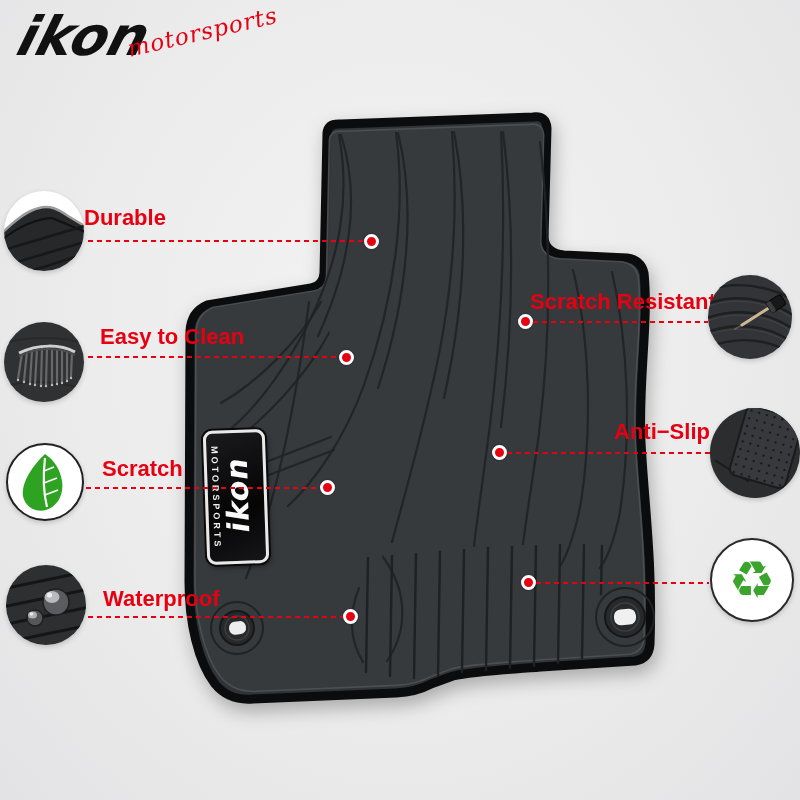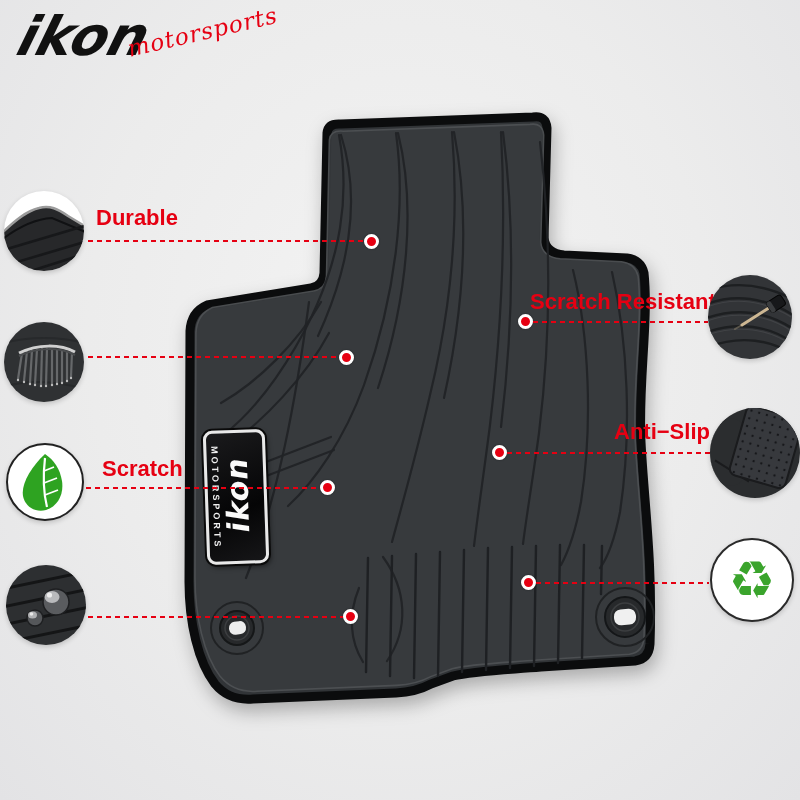--- a/index.html
+++ b/index.html
@@ -163,21 +163,21 @@
   <div class="icon" id="ic-durable">
     <svg width="80" height="80" viewBox="0 0 80 80">
       <path d="M-4,44 C 10,30 22,20 35,17 C 46,14 54,18 64,25 L 84,37 L 84,84 L -4,84 Z" fill="#27282a"></path>
       <path d="M-4,44 C 10,30 22,20 35,17 C 46,14 54,18 64,25 L 84,37" fill="none" stroke="#9b9b9b" stroke-width="2.4"></path>
       <path d="M-4,50 C 14,36 30,28 48,27 L 84,42" fill="none" stroke="#101113" stroke-width="2"></path>
       <path d="M-4,60 L 84,34" stroke="#17181a" stroke-width="2.6"></path>
       <path d="M-4,76 L 84,50" stroke="#17181a" stroke-width="2.6"></path>
       <path d="M 14,84 L 84,62" stroke="#17181a" stroke-width="2.6"></path>
     </svg>
   </div>
-  <div class="label" style="left:96px;top:206px">Durable</div>
+  <div class="label" style="left:84px;top:206px">Durable</div>
   <div class="leader" style="left:88px;top:240px;width:277px"></div>
   <div class="dot" style="left:364px;top:234px"></div>
 
   <div class="icon" id="ic-clean">
     <svg width="80" height="80" viewBox="0 0 80 80">
       <path d="M-4,66 C 20,58 50,58 84,68" fill="none" stroke="#27292b" stroke-width="2"></path>
       <path d="M-4,22 C 24,14 56,14 84,22" fill="none" stroke="#27292b" stroke-width="2"></path>
       <g stroke="#66686a" stroke-width="2.2">
         <path d="M18,31 L14,57"></path>
           <path d="M23,29 L20,59"></path>
@@ -201,20 +201,21 @@
           <circle cx="37" cy="64" r="1.2"></circle>
           <circle cx="42" cy="64" r="1.2"></circle>
         <circle cx="48" cy="63" r="1.2"></circle>
           <circle cx="53" cy="62" r="1.2"></circle>
           <circle cx="58" cy="61" r="1.2"></circle>
         <circle cx="63" cy="59" r="1.2"></circle>
           <circle cx="67" cy="56" r="1.2"></circle>
       </g>
     </svg>
   </div>
+  <div class="label" style="left:100px;top:325px">Easy to Clean</div>
   <div class="leader" style="left:88px;top:356px;width:252px"></div>
   <div class="dot" style="left:339px;top:350px"></div>
 
   <div class="icon" id="ic-odorless">
     <svg width="74" height="74" viewBox="0 0 74 74">
       <path d="M37,9 C 23,22 13,39 15,51 C 17,62 28,68 38,65 C 50,61 56,49 54,36 C 52,24 46,15 37,9 Z" fill="#2ea321"></path>
       <path d="M37,13 C 35,30 35,46 39,62" fill="none" stroke="#fff" stroke-width="2.2"></path>
       <g stroke="#fff" stroke-width="1.8">
         <path d="M36,26 L46,22"></path>
           <path d="M36,38 L49,33"></path>
@@ -235,20 +236,21 @@
           <path d="M-4,78 L84,60"></path>
       </g>
       <circle cx="50" cy="37" r="13" fill="#5a5c5f" stroke="#1e1f21" stroke-width="1.5"></circle>
       <ellipse cx="46" cy="32" rx="7.5" ry="6" fill="#b9babc"></ellipse>
       <circle cx="43.5" cy="30" r="2.6" fill="#eeeeee"></circle>
       <circle cx="29" cy="53" r="8" fill="#55575a" stroke="#1e1f21" stroke-width="1.5"></circle>
       <ellipse cx="26.5" cy="50" rx="4.5" ry="3.6" fill="#b0b1b3"></ellipse>
       <circle cx="25.5" cy="49" r="1.8" fill="#e8e8e8"></circle>
     </svg>
   </div>
+  <div class="label" style="left:103px;top:587px">Waterproof</div>
   <div class="leader" style="left:88px;top:616px;width:257px"></div>
   <div class="dot" style="left:343px;top:609px"></div>
 
   <div class="label" style="left:530px;top:290px">Scratch Resistant</div>
   <div class="leader" style="left:533px;top:321px;width:175px"></div>
   <div class="dot" style="left:518px;top:314px"></div>
   <div class="icon" id="ic-scratch">
     <svg width="84" height="84" viewBox="0 0 84 84">
       <g fill="none" stroke="#1d1f21" stroke-width="2.4">
         <path d="M-4,16 C 26,6 56,8 88,26"></path>

